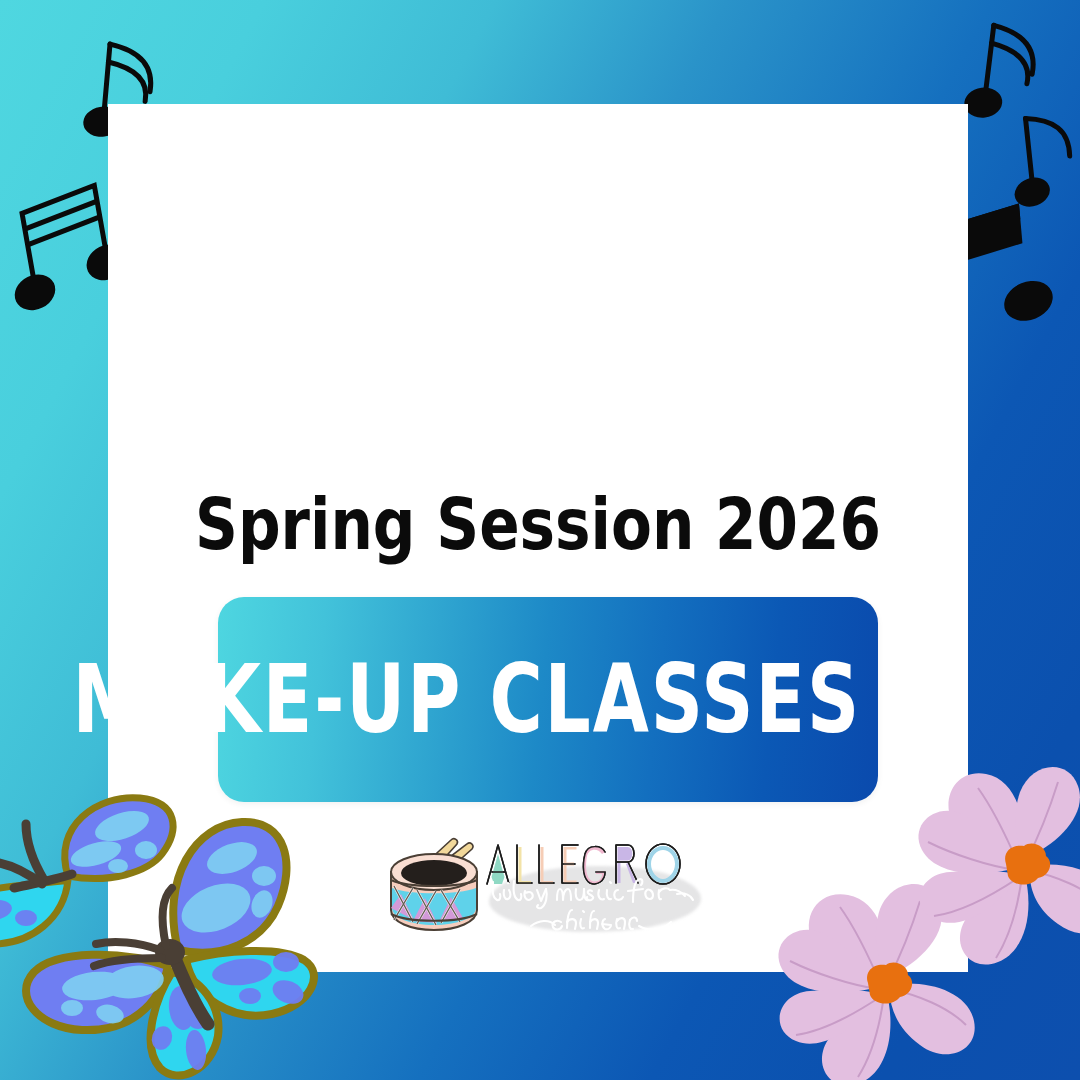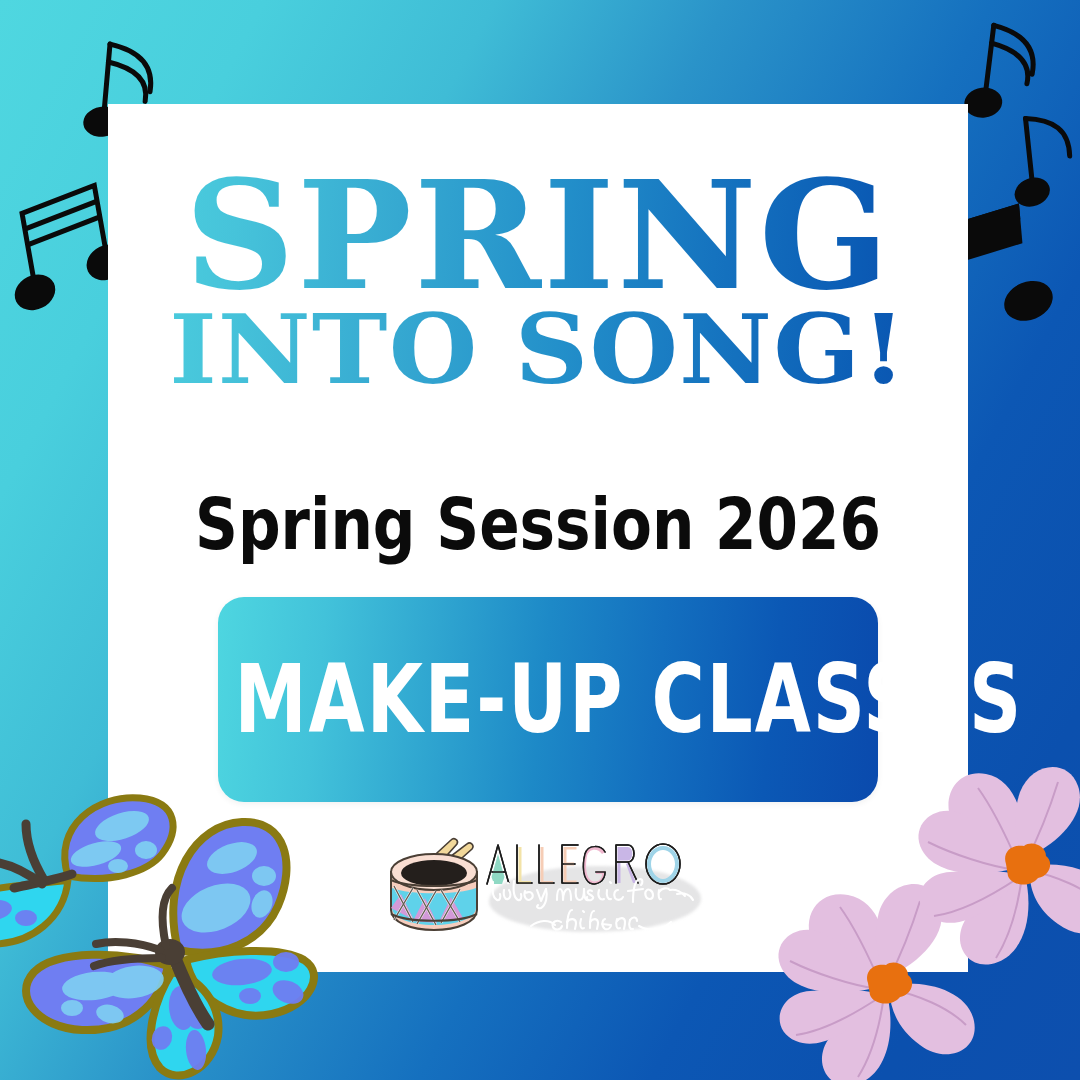--- a/index.html
+++ b/index.html
@@ -117,21 +117,21 @@
     background: linear-gradient(96deg,
         #4ed6e0 0%,
         #42c2da 16%,
         #2fa5d0 33%,
         #1d89c7 49%,
         #136fbf 66%,
         #0b58b5 83%,
         #0a4aad 100%);
     display: flex;
     align-items: center;
-    justify-content: flex-start;
+    justify-content: flex-end;
     cursor: pointer;
     box-shadow: 0 2px 6px rgba(0,0,0,0.06);
   }
   .cta-label {
     font-family: "DejaVu Sans Condensed", "Liberation Sans Narrow", "Liberation Sans", sans-serif;
     font-weight: 700;
     font-size: 84px;
     color: #ffffff;
     letter-spacing: 2px;
     transform: scaleX(0.96) scaleY(1.12);
@@ -288,24 +288,20 @@
           <path d="M24 76 L24 10"></path>
           <path d="M24 10 C52 14, 66 26, 64 52"></path>
         </g>
         <ellipse cx="23" cy="84" rx="18" ry="14" fill="#0a0a0a" transform="rotate(-14 23 84)"></ellipse>
       </svg>
     </div>
   </div>
 
   <div class="card">
 
-    <div class="headline">
-      <span class="headline-main">SPRING</span>
-      <span class="headline-sub">INTO SONG!</span>
-    </div>
 
     <div class="session">Spring Session 2026</div>
 
     <button class="cta">
       <span class="cta-label">MAKE-UP CLASSES</span>
     </button>
 
     <div class="logo">
       <div class="logo-inner">
 

